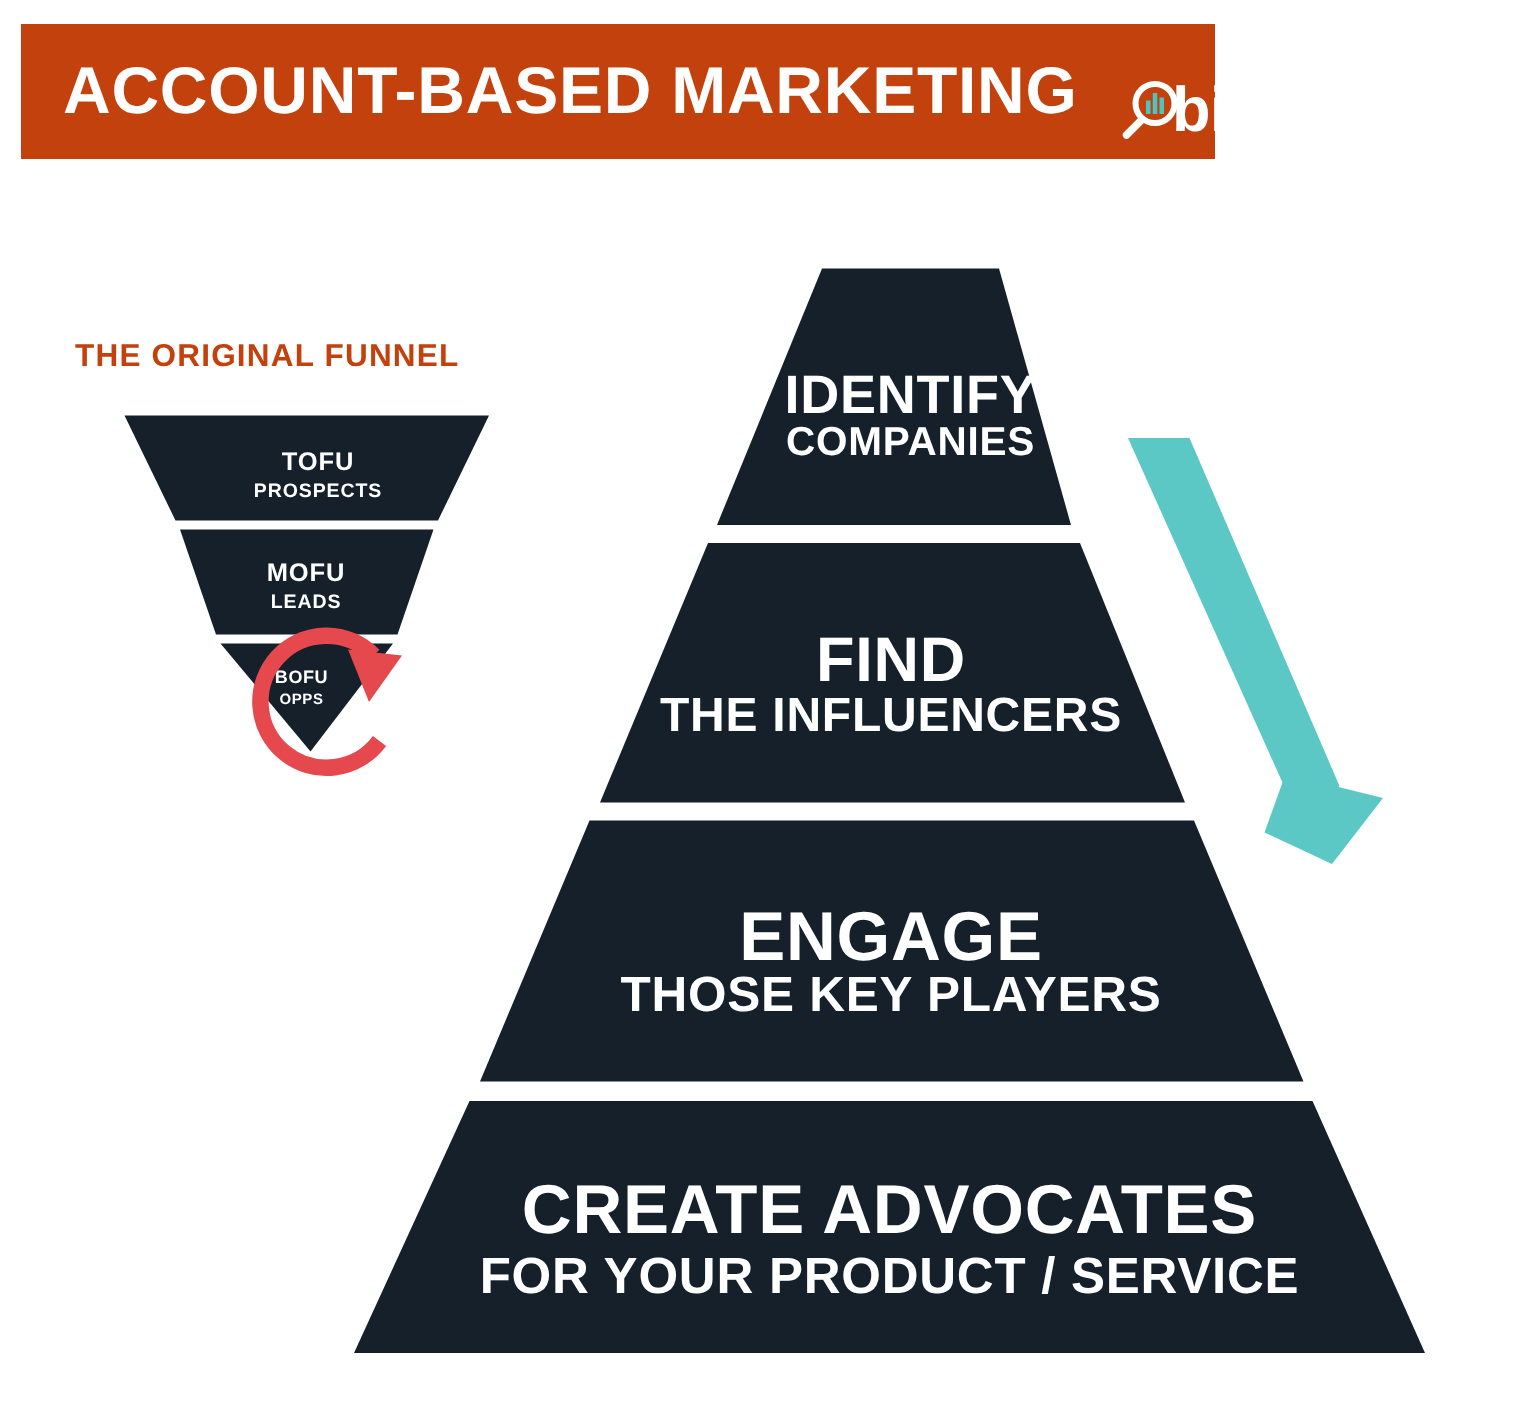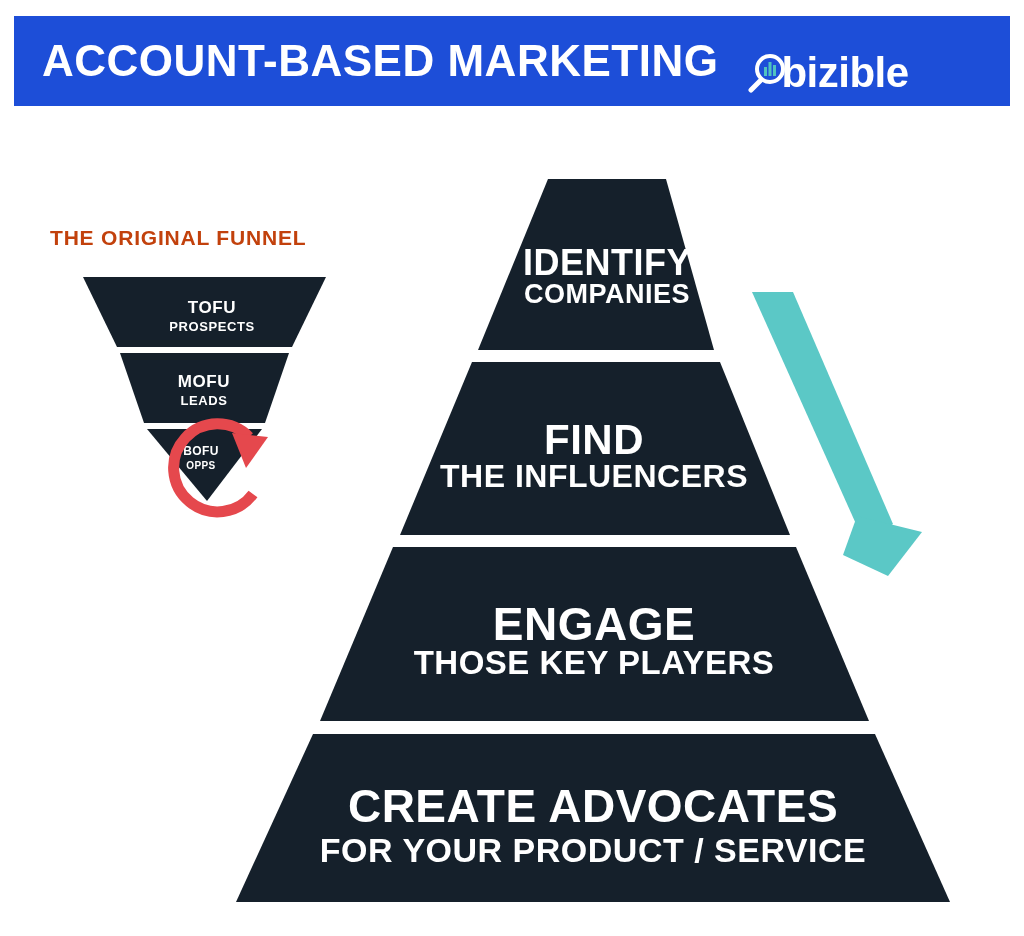--- a/index.html
+++ b/index.html
@@ -14,23 +14,23 @@
     overflow: hidden;
     font-family: "Liberation Sans", sans-serif;
     -webkit-font-smoothing: antialiased;
   }
 
   
   #header-bar {
     position: absolute;
     left: 14px;
     top: 16px;
-    width: 996px;
+    width: 796px;
     height: 90px;
-    background: #1d4ed8;
+    background: #c2410c;
     display: flex;
     align-items: center;
     box-sizing: border-box;
     padding-left: 28px;
   }
   #header-title {
     color: #ffffff;
     font-size: 44px;
     font-weight: bold;
     letter-spacing: 0.5px;

